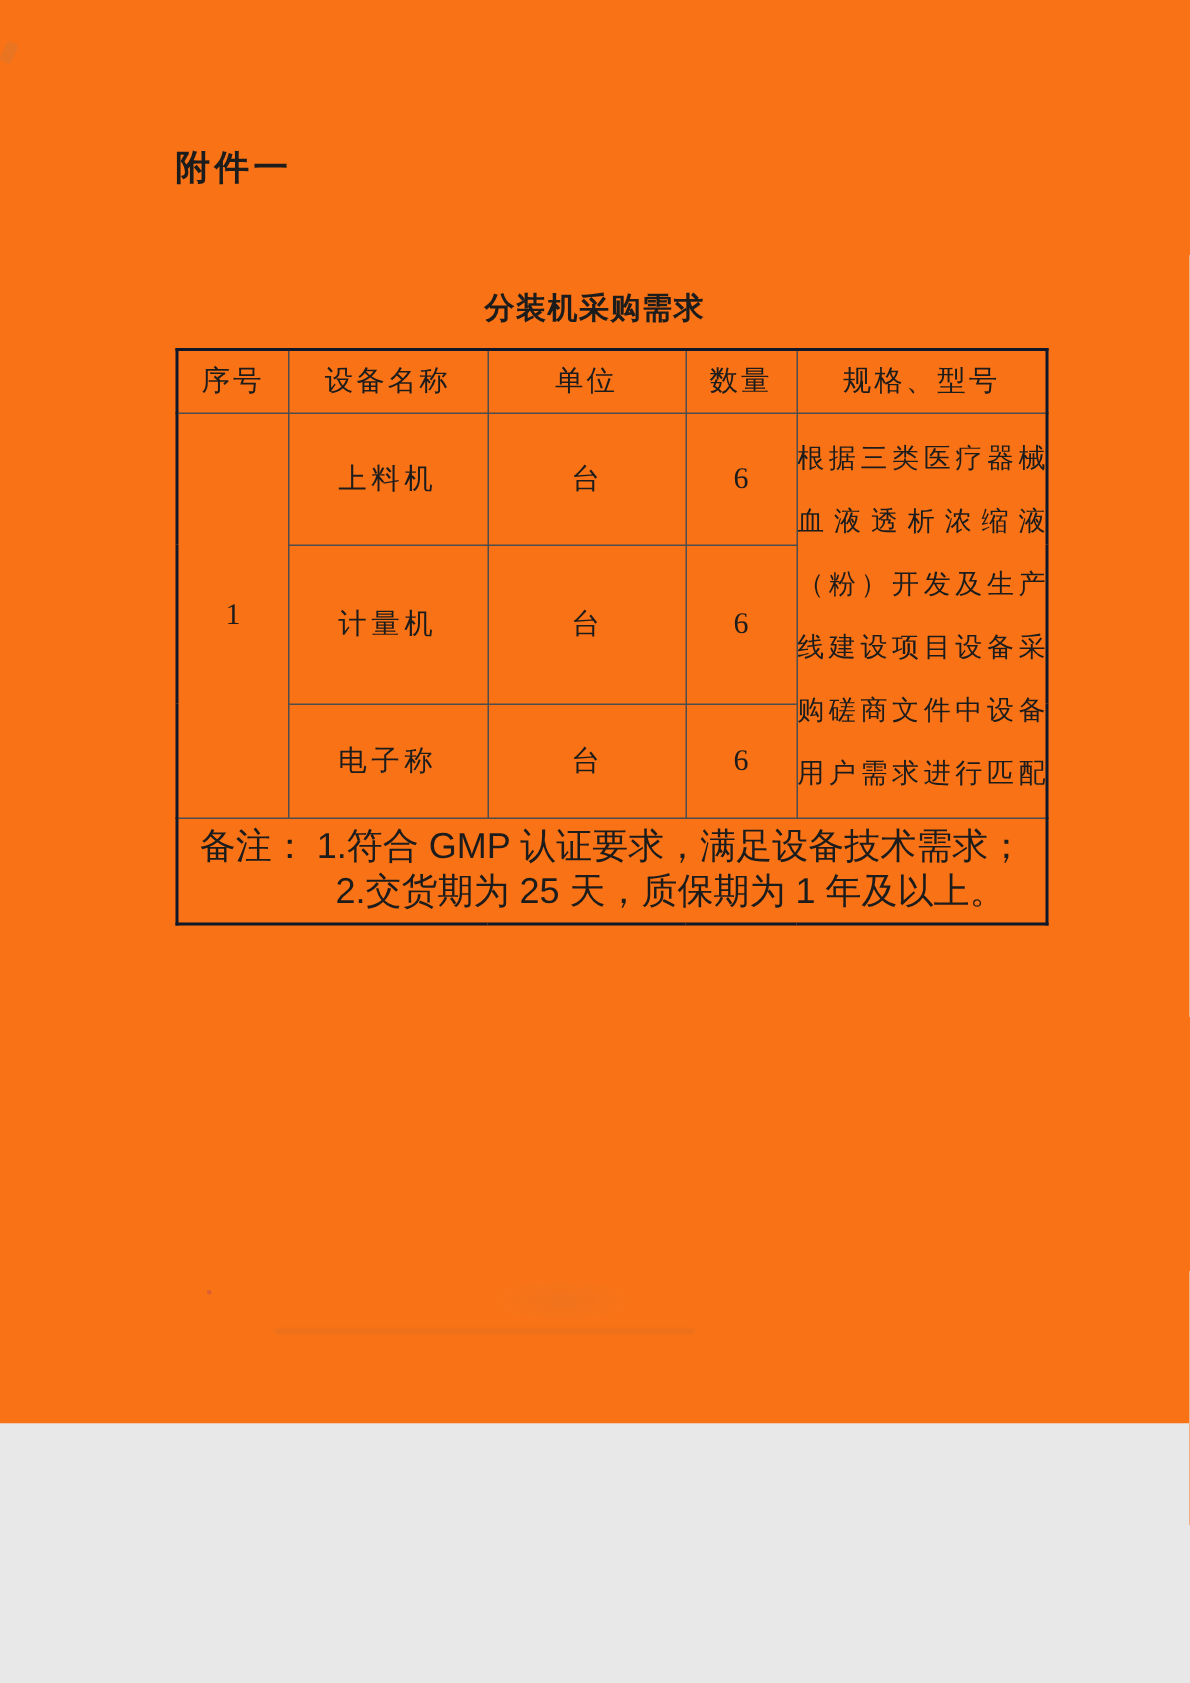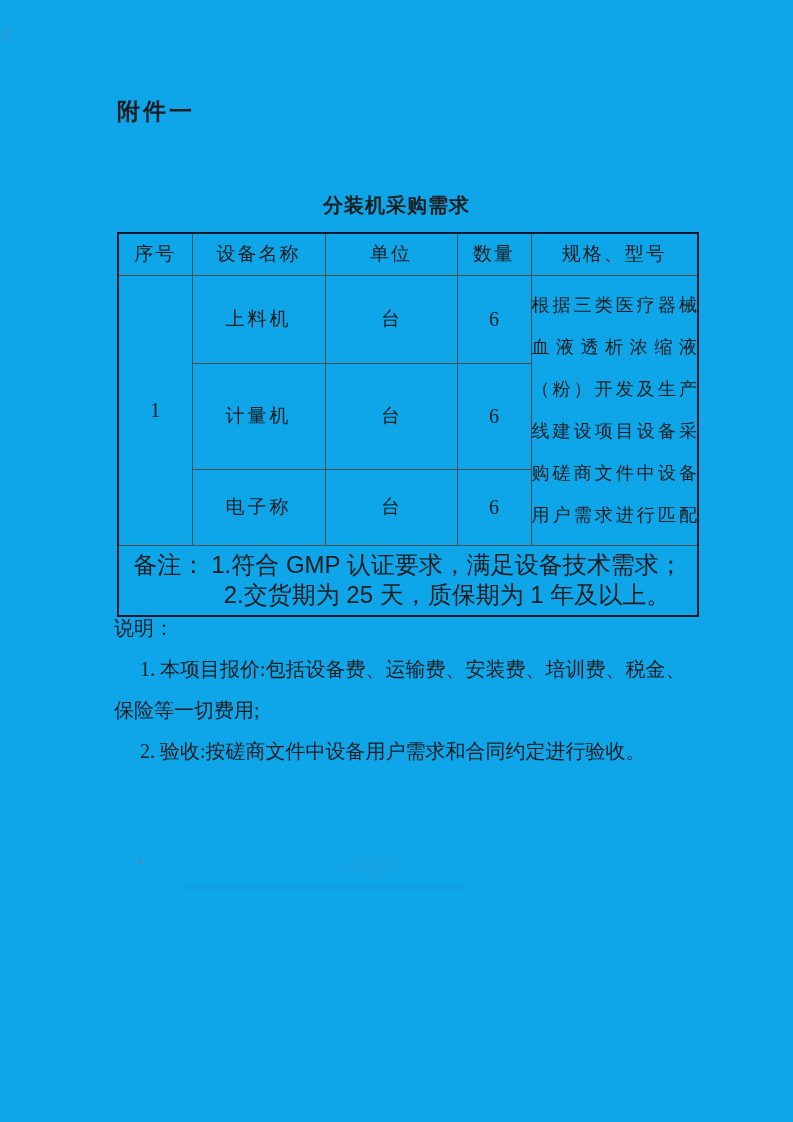--- a/index.html
+++ b/index.html
@@ -3,23 +3,23 @@
 <meta charset="utf-8">
 <style>
   html, body {
     margin: 0;
     padding: 0;
     background: #e8e8e8;
   }
   .page {
     position: relative;
     width: 793px;
-    height: 1122px;
+    height: 949px;
     margin: 0 auto;
-    background: #0ea5e9;
+    background: #f97316;
     overflow: hidden;
     color: #1c1c1c;
     font-family: "Liberation Serif", "DejaVu Serif", serif;
   }
   
   .attachment {
     position: absolute;
     left: 117px;
     top: 96px;
     font-family: "Liberation Sans", "DejaVu Sans", sans-serif;
@@ -188,25 +188,19 @@
         <td class="notes-cell" colspan="5">
           <div class="note-line1">
             <span class="note-label">备注：</span><span>1.符合 GMP 认证要求，满足设备技术需求；</span>
           </div>
           <div class="note-line2">2.交货期为 25 天，质保期为 1 年及以上。</div>
         </td>
       </tr>
     </tbody>
   </table>
 
-  <div class="description">
-    <div class="desc-line">说明：</div>
-    <div class="desc-line desc-indent">1. 本项目报价:包括设备费、运输费、安装费、培训费、税金、</div>
-    <div class="desc-line">保险等一切费用;</div>
-    <div class="desc-line desc-indent">2. 验收:按磋商文件中设备用户需求和合同约定进行验收。</div>
-  </div>
 
   <div class="artifact artifact-corner"></div>
   <div class="artifact artifact-dot"></div>
   <div class="artifact artifact-streak"></div>
   <div class="artifact artifact-smudge"></div>
 
 </div>
 
 </body></html>

